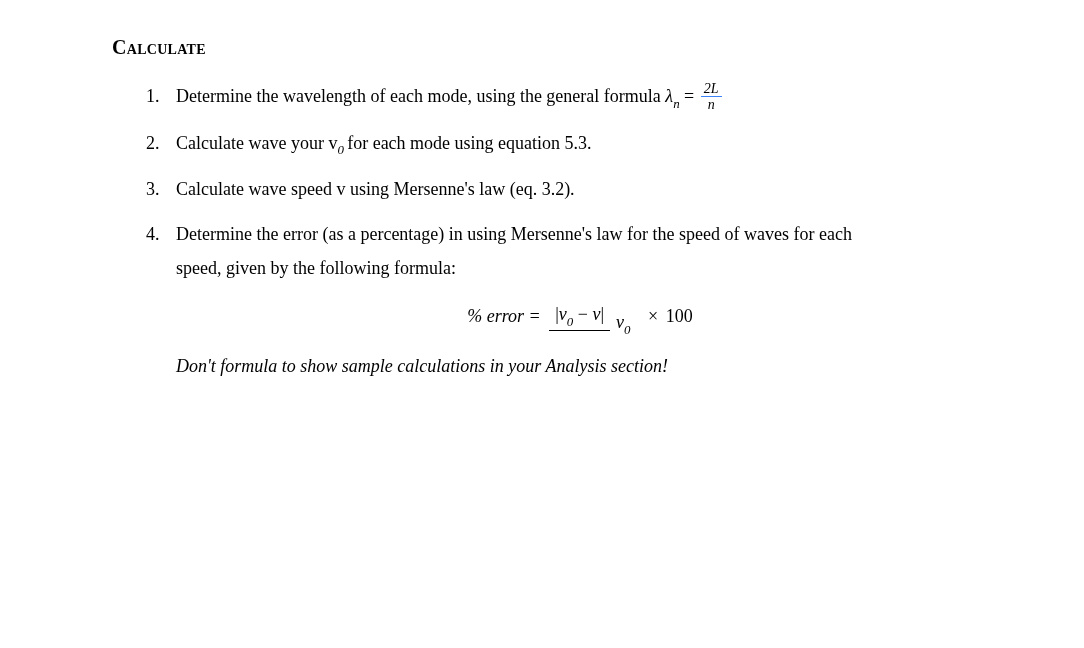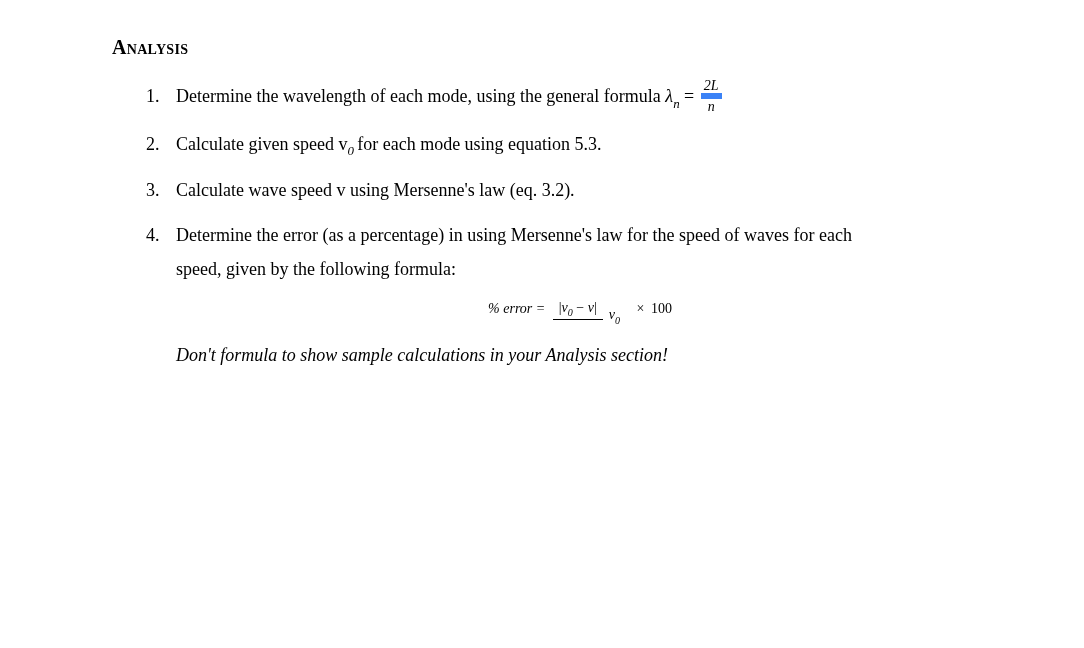--- a/index.html
+++ b/index.html
@@ -55,31 +55,31 @@
       flex-direction: column;
       align-items: center;
       vertical-align: middle;
       font-size: 0.78em;
       line-height: 1.05;
       margin: 0 2px;
       position: relative;
       top: -0.12em;
     }
     .inline-fraction .frac-top {
-      border-bottom: 6px solid #3b82f6;
+      border-bottom: 1px solid #3b82f6;
       padding: 0 3px;
     }
     .inline-fraction .frac-bot {
       padding: 0 3px;
     }
     .display-formula {
       text-align: center;
-      margin: 8px 0 14px 0;
+      margin: 14px 0 14px 0;
       font-family: 'Cambria Math', Georgia, serif;
-      font-size: 14px;
+      font-size: 18px;
     }
     .disp-fraction {
       display: inline-flex;
       flex-direction: row;
       align-items: center;
       vertical-align: middle;
       line-height: 1.15;
       margin: 0 4px;
     }
     .disp-fraction .dfrac-top {
@@ -97,35 +97,35 @@
       margin-top: 4px;
       padding-left: 0;
     }
     .item-continuation {
       display: block;
     }
   </style>
 </head>
 <body>
 
-<h2 class="section-heading">Analysis</h2>
+<h2 class="section-heading">Calculate</h2>
 
 <ol class="analysis-list">
 
   <li>
     <span class="num">1.</span>
     <span>Determine the wavelength of each mode, using the general formula </span><span class="math-italic">λ</span><span class="sub">n</span><span> = </span><span class="inline-fraction">
         <span class="frac-top math-italic">2L</span>
         <span class="frac-bot math-italic">n</span>
       </span>
   </li>
 
   <li>
     <span class="num">2.</span>
-    <span>Calculate given speed v</span><span class="sub">0 </span><span>for each mode using equation 5.3.</span>
+    <span>Calculate wave your v</span><span class="sub">0 </span><span>for each mode using equation 5.3.</span>
   </li>
 
   <li>
     <span class="num">3.</span>
     <span>Calculate wave speed v using Mersenne's law (eq. 3.2).</span>
   </li>
 
   <li>
     <span class="num">4.</span>
     <span class="item-continuation">Determine the error (as a percentage) in using Mersenne's law for the speed of waves for each</span>

